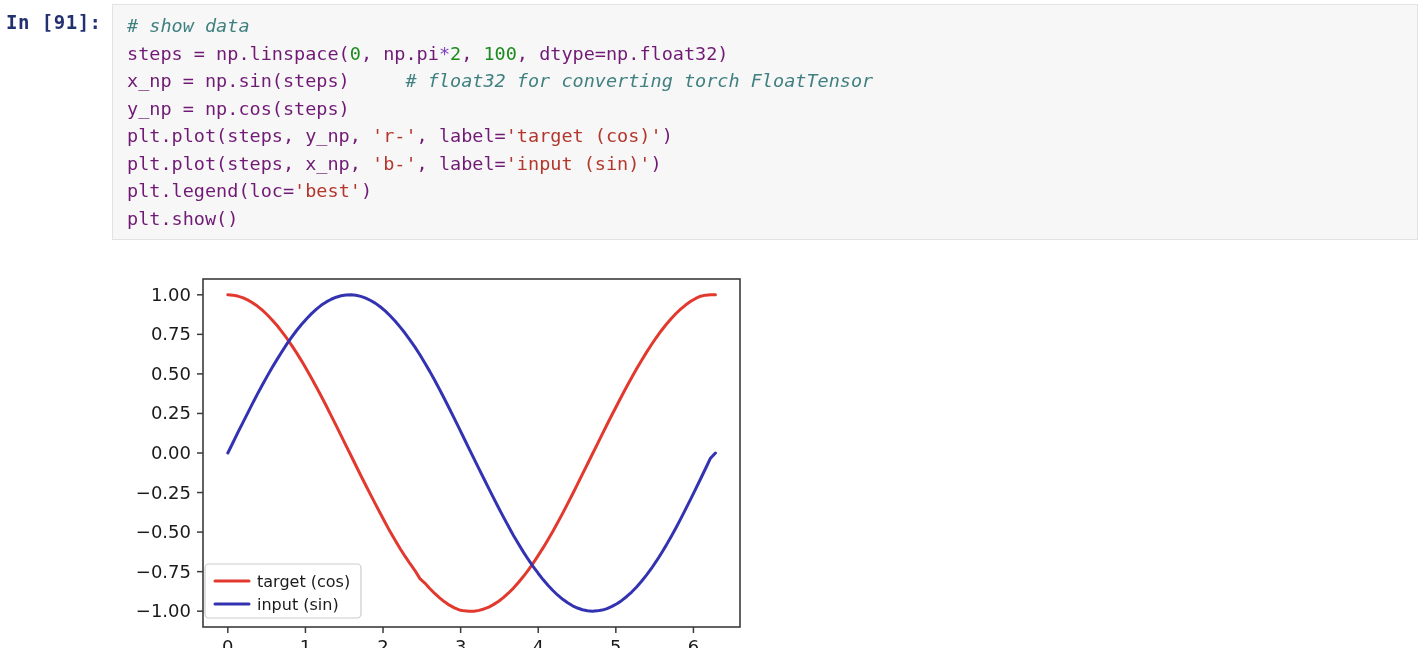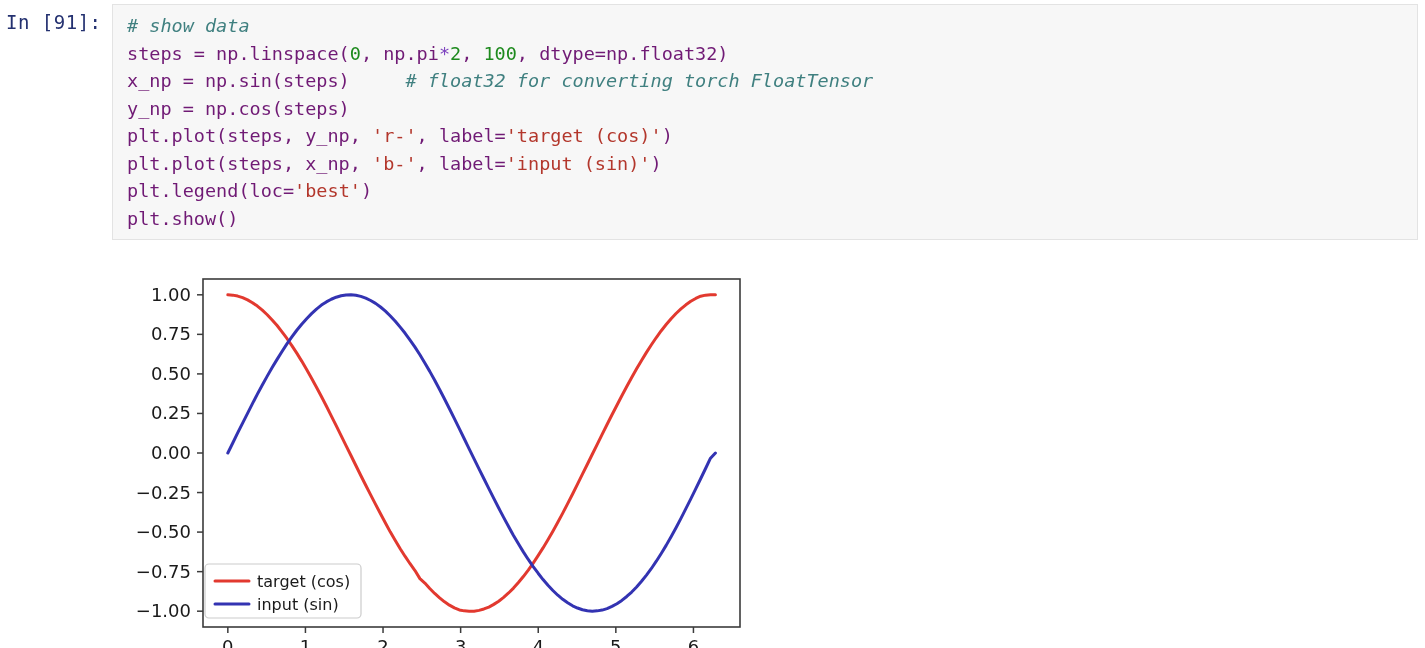--- a/index.html
+++ b/index.html
@@ -25,20 +25,21 @@
   }
   #prompt-label {
     position: absolute;
     left: 6px;
     top: 11px;
     font-family: "DejaVu Sans Mono", monospace;
     font-size: 19px;
     color: #243170;
     letter-spacing: 0.5px;
     white-space: pre;
+    font-weight: bold;
   }
   #code-area {
     position: absolute;
     left: 112px;
     top: 4px;
     width: 1306px;
     height: 236px;
     background: #f7f7f7;
     border: 1px solid #e3e3e3;
     box-sizing: border-box;

